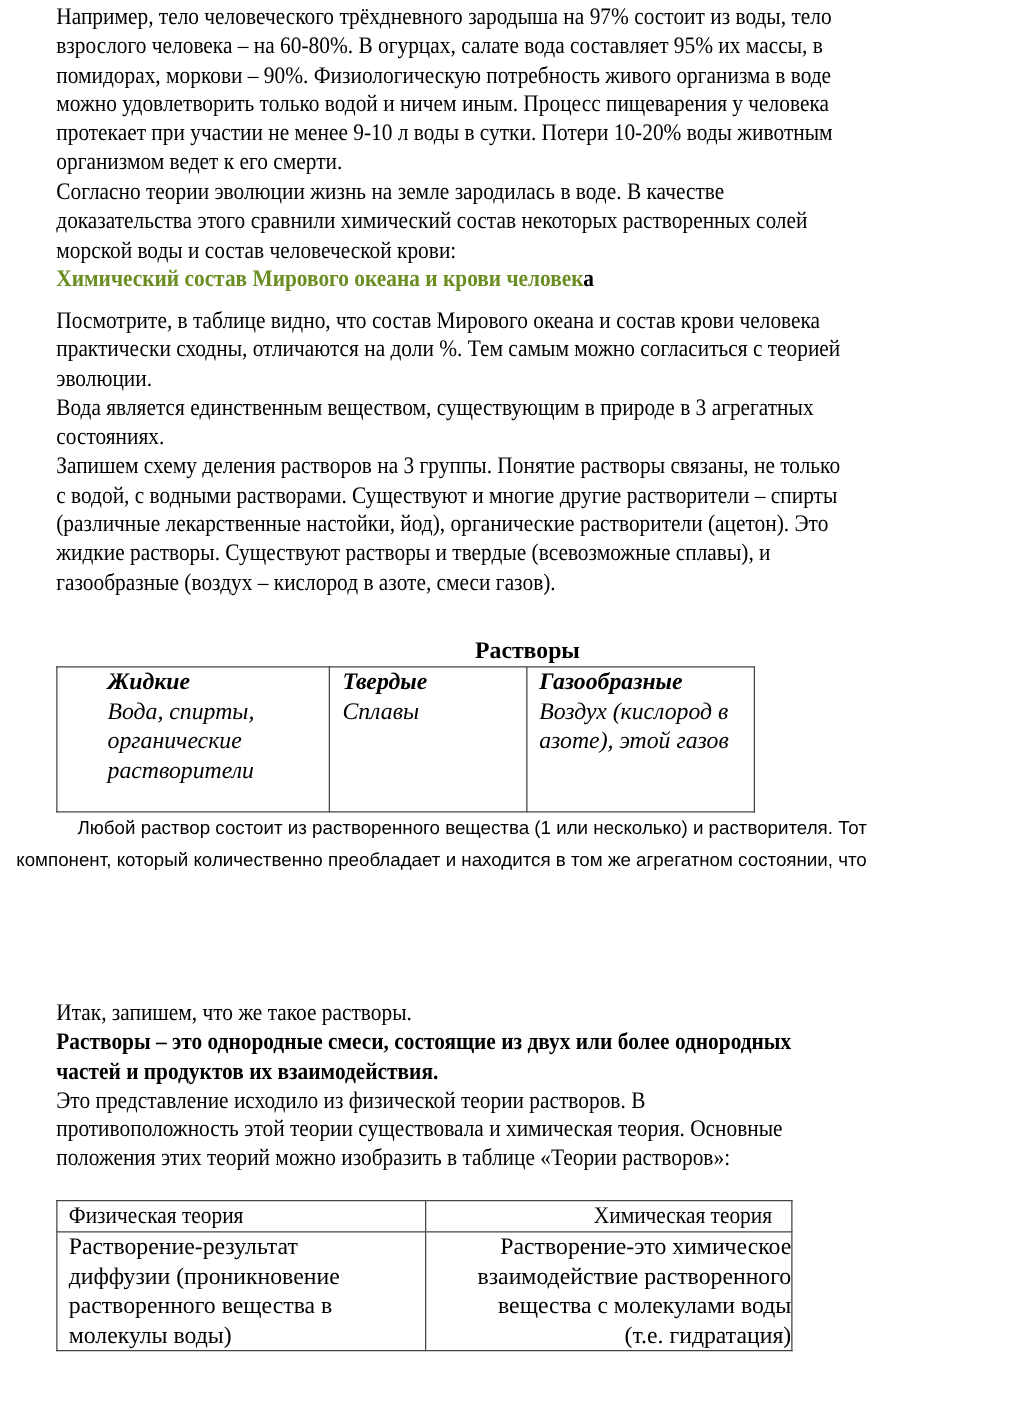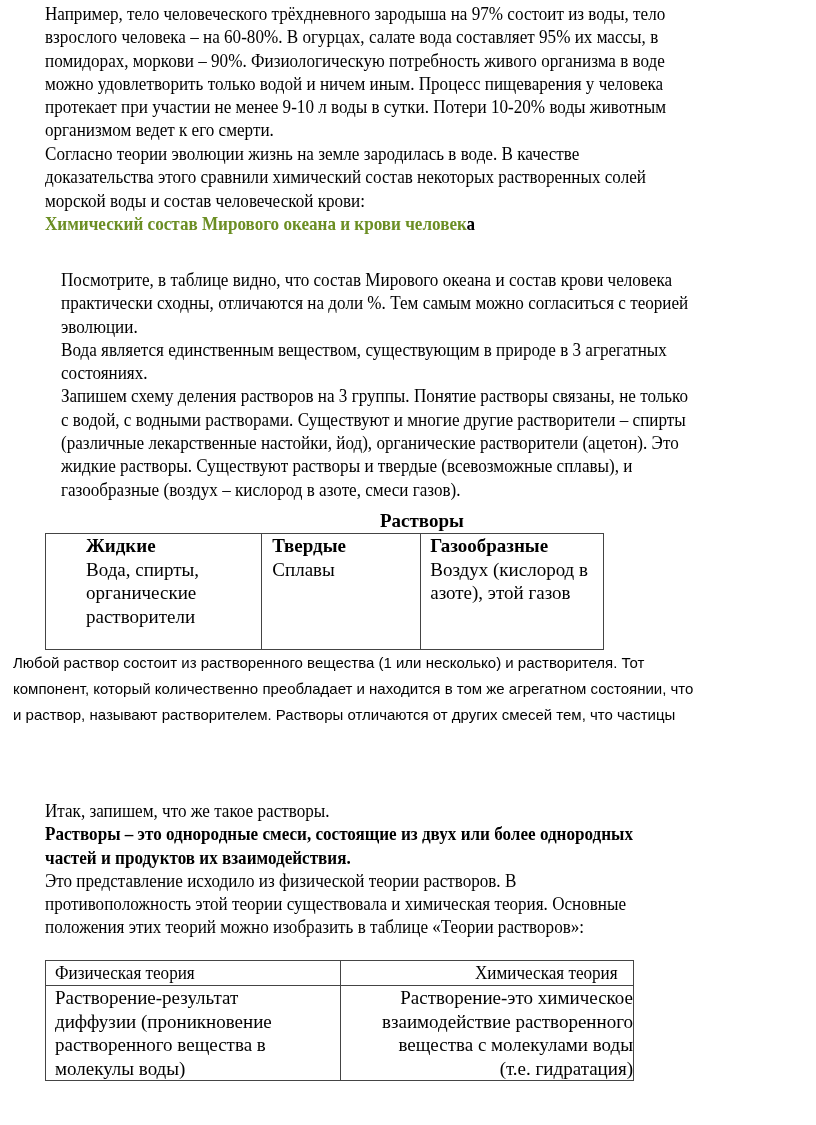--- a/index.html
+++ b/index.html
@@ -5,25 +5,25 @@
   html, body { margin: 0; padding: 0; background: #ffffff; }
   body { width: 816px; height: 1125px; position: relative; overflow: hidden; color: #000; }
   .serif { font-family: "Liberation Serif", "DejaVu Serif", serif; font-size: 19px; }
   .sans { font-family: "Liberation Sans", "DejaVu Sans", sans-serif; font-size: 15px; }
   .block { position: absolute; left: 45px; }
   .line { display: block; white-space: nowrap; height: 23.3px; line-height: 23.3px; }
   .cond { transform-origin: left center; transform: scaleX(0.9); }
   .green { color: #6b8e23; font-weight: bold; }
   .bold { font-weight: bold; }
   #p-sans { left: 13px; top: 650px; }
-  #p-sans .line { height: 26px; line-height: 26px; }
+  #p-sans .line { height: 26px; line-height: 26px; text-align: right; }
   .title-center { position: absolute; top: 510px; left: 380px; font-weight: bold; }
   table { border-collapse: collapse; position: absolute; }
   td { border: 1.3px solid #444; vertical-align: top; padding: 0; }
-  #t1 { left: 45px; top: 533px; width: 559px; height: 117px; }
+  #t1 { left: 45px; top: 533px; width: 559px; height: 117px; font-style: italic; }
   #t1 td { height: 115px; }
   #t1 .c1 { width: 193px; padding-left: 40px; }
   #t1 .c2 { width: 169px; padding-left: 10px; }
   #t1 .c3 { width: 177px; padding-left: 9px; }
   #t2 { left: 45px; top: 960px; width: 589px; }
   #t2 td { padding-left: 9px; }
   #t2 .h td { height: 24px; line-height: 24px; }
   #t2 .c1 { width: 286px; }
   #t2 .c2 { width: 284px; text-align: right; }
   .cell-line { display: block; white-space: nowrap; line-height: 23.5px; }
@@ -42,21 +42,21 @@
 
 <div class="block serif" id="p2" style="top:142px;">
   <span class="line cond">Согласно теории эволюции жизнь на земле зародилась в воде. В качестве</span>
   <span class="line cond">доказательства этого сравнили химический состав некоторых растворенных солей</span>
   <span class="line cond">морской воды и состав человеческой крови:</span>
   <span class="line cond">
     <span class="green" style="color: rgb(107, 142, 35);">Химический состав Мирового океана и крови человек</span><span class="bold">а</span>
   </span>
 </div>
 
-<div class="block serif" id="p3" style="top:268px;margin-left:16px;">
+<div class="block serif" id="p3" style="top:245px;">
   <span class="line cond">Посмотрите, в таблице видно, что состав Мирового океана и состав крови человека</span>
   <span class="line cond">практически сходны, отличаются на доли %. Тем самым можно согласиться с теорией</span>
   <span class="line cond">эволюции.</span>
   <span class="line cond">Вода является единственным веществом, существующим в природе в 3 агрегатных</span>
   <span class="line cond">состояниях.</span>
   <span class="line cond">Запишем схему деления растворов на 3 группы. Понятие растворы связаны, не только</span>
   <span class="line cond">с водой, с водными растворами. Существуют  и многие другие растворители – спирты</span>
   <span class="line cond">(различные лекарственные настойки, йод), органические растворители (ацетон). Это</span>
   <span class="line cond">жидкие растворы. Существуют растворы и твердые (всевозможные сплавы), и</span>
   <span class="line cond">газообразные (воздух – кислород в азоте, смеси газов).</span>
@@ -81,21 +81,20 @@
       <span class="cell-line">Воздух (кислород в</span>
       <span class="cell-line">азоте), этой газов</span>
     </td>
   </tr>
 </tbody>
   </table>
 
 <div class="block sans" id="p-sans">
   <span class="line">Любой раствор состоит из растворенного вещества (1 или несколько) и растворителя. Тот</span>
   <span class="line">компонент, который количественно преобладает и находится в том же агрегатном состоянии, что</span>
-  <span class="line">и раствор, называют растворителем. Растворы отличаются от других смесей тем, что частицы</span>
 </div>
 
 <div class="block serif" id="p4" style="top:799px;">
   <span class="line cond">Итак, запишем, что же такое растворы.</span>
   <span class="line cond bold">Растворы – это однородные смеси, состоящие из двух или более однородных</span>
   <span class="line cond bold">частей и продуктов их взаимодействия.</span>
   <span class="line cond">Это представление исходило из физической теории растворов. В</span>
   <span class="line cond">противоположность  этой теории существовала и химическая теория. Основные</span>
   <span class="line cond">положения этих теорий можно изобразить в таблице «Теории растворов»:</span>
 </div>

